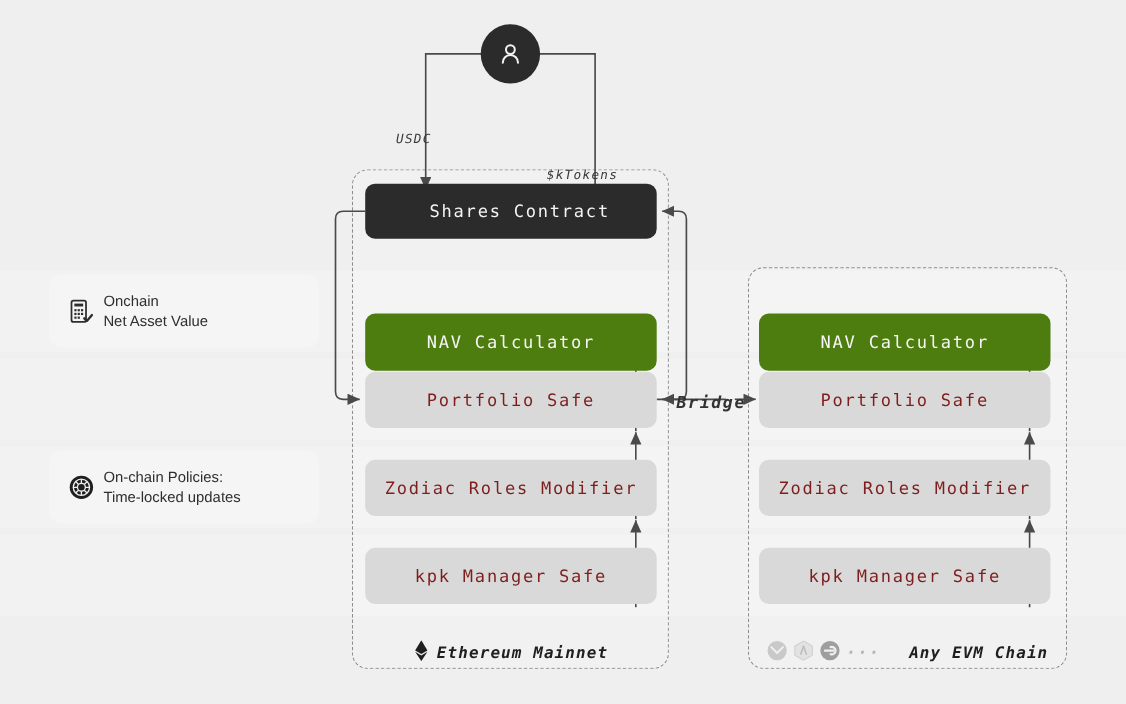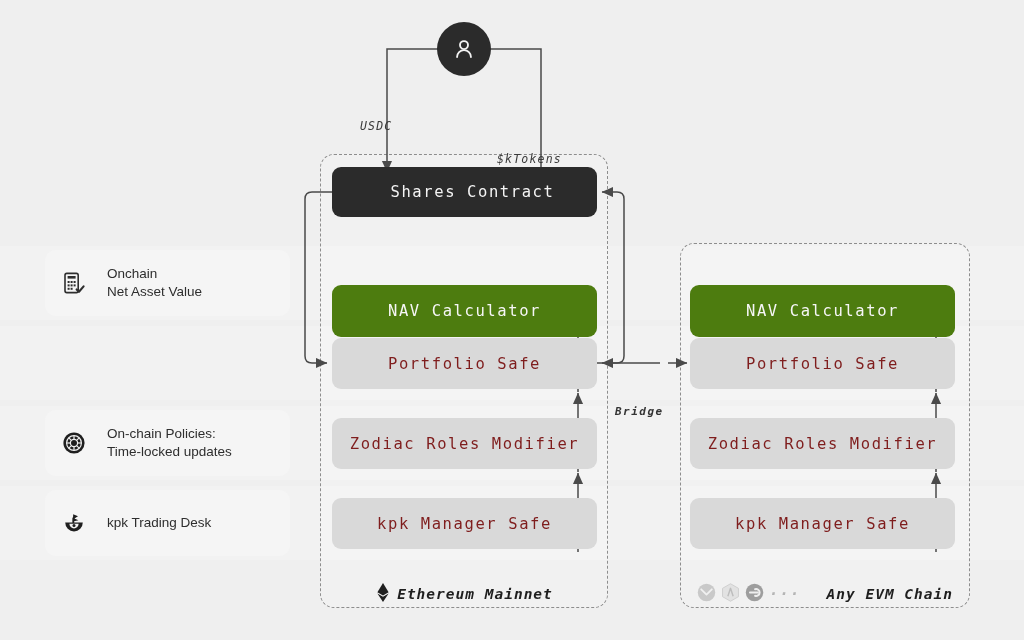--- a/index.html
+++ b/index.html
@@ -36,21 +36,21 @@
   .flow-label {
     position: absolute;
     font-family: "DejaVu Sans Mono", monospace;
     font-style: italic; font-size: 11.5px;
     letter-spacing: 1.2px; color: #3a3a3a; white-space: nowrap;
   }
   #lbl-usdc { left: 360px; top: 119px; }
   #lbl-ktokens { left: 497px; top: 119px; margin-top: 33px; }
   #lbl-bridge {
     left: 615px; top: 357px;
-    font-size: 11px; font-weight: 700; letter-spacing: 1.5px; color: #333; margin-top: 48px;
+    font-size: 15px; font-weight: 700; letter-spacing: 1.5px; color: #333;
   }
 
   
   .chain-box {
     position: absolute;
     border: 1.6px dashed #8d8d8d;
     border-radius: 14px;
     background: rgba(255,255,255,0.16);
   }
   #chain-eth { left: 320px; top: 154px; width: 288px; height: 454px; }
@@ -78,21 +78,21 @@
     text-align: center;
   }
   .node.dark  { background: #2b2b2b; color: #f4f4f4; }
   .node.mid   { background: #4d7c0f; color: #f6f6f6; margin-top: 28px; }
   .node.light { background: #d9d9d9; color: #7f1d1d; }
 
   
   .card {
     position: absolute; left: 45px; width: 245px;
     background: #f5f5f5; border-radius: 11px;
-    display: flex; align-items: center; gap: 20px;
+    display: flex; align-items: center; gap: 7px;
     padding: 0 16px;
   }
   .card-icon { flex: 0 0 26px; height: 26px; display: flex; align-items: center; justify-content: center; }
   .card-text { font-size: 13.5px; line-height: 1.32; color: #2e2e2e; }
   .card-text .l2 { display: block; }
 </style>
 </head>
 <body>
 
 <div id="stage">
@@ -234,28 +234,14 @@
             <path d="M9.4 14.6 L6.8 17.2"></path>
         </g>
       </svg>
     </span>
     <span class="card-text">
       <span>On-chain Policies:</span>
       <span class="l2">Time-locked updates</span>
     </span>
   </div>
 
-  <div class="card" style="top:490px;height:66px;">
-    <span class="card-icon">
-      <svg width="24" height="24" viewBox="0 0 24 24" aria-hidden="true">
-        <path d="M3.2 11.6 a8.8 8.8 0 0 0 17.6 0 z" fill="#1f1f1f"></path>
-        <path d="M11.2 3.2 L16 5.2 L12.4 7.4 L16.4 9.2 L10.8 10.4 Z" fill="#1f1f1f"></path>
-        <rect x="10.4" y="6.6" width="1.8" height="5.4" fill="#1f1f1f"></rect>
-        <path d="M7.4 12.8 a4.6 4.6 0 0 0 9.2 0 z" fill="#f2f2f2"></path>
-        <circle cx="12" cy="14.4" r="1.5" fill="#1f1f1f"></circle>
-      </svg>
-    </span>
-    <span class="card-text">
-      <span>kpk Trading Desk</span>
-    </span>
-  </div>
 
 </div>
 
 </body></html>

